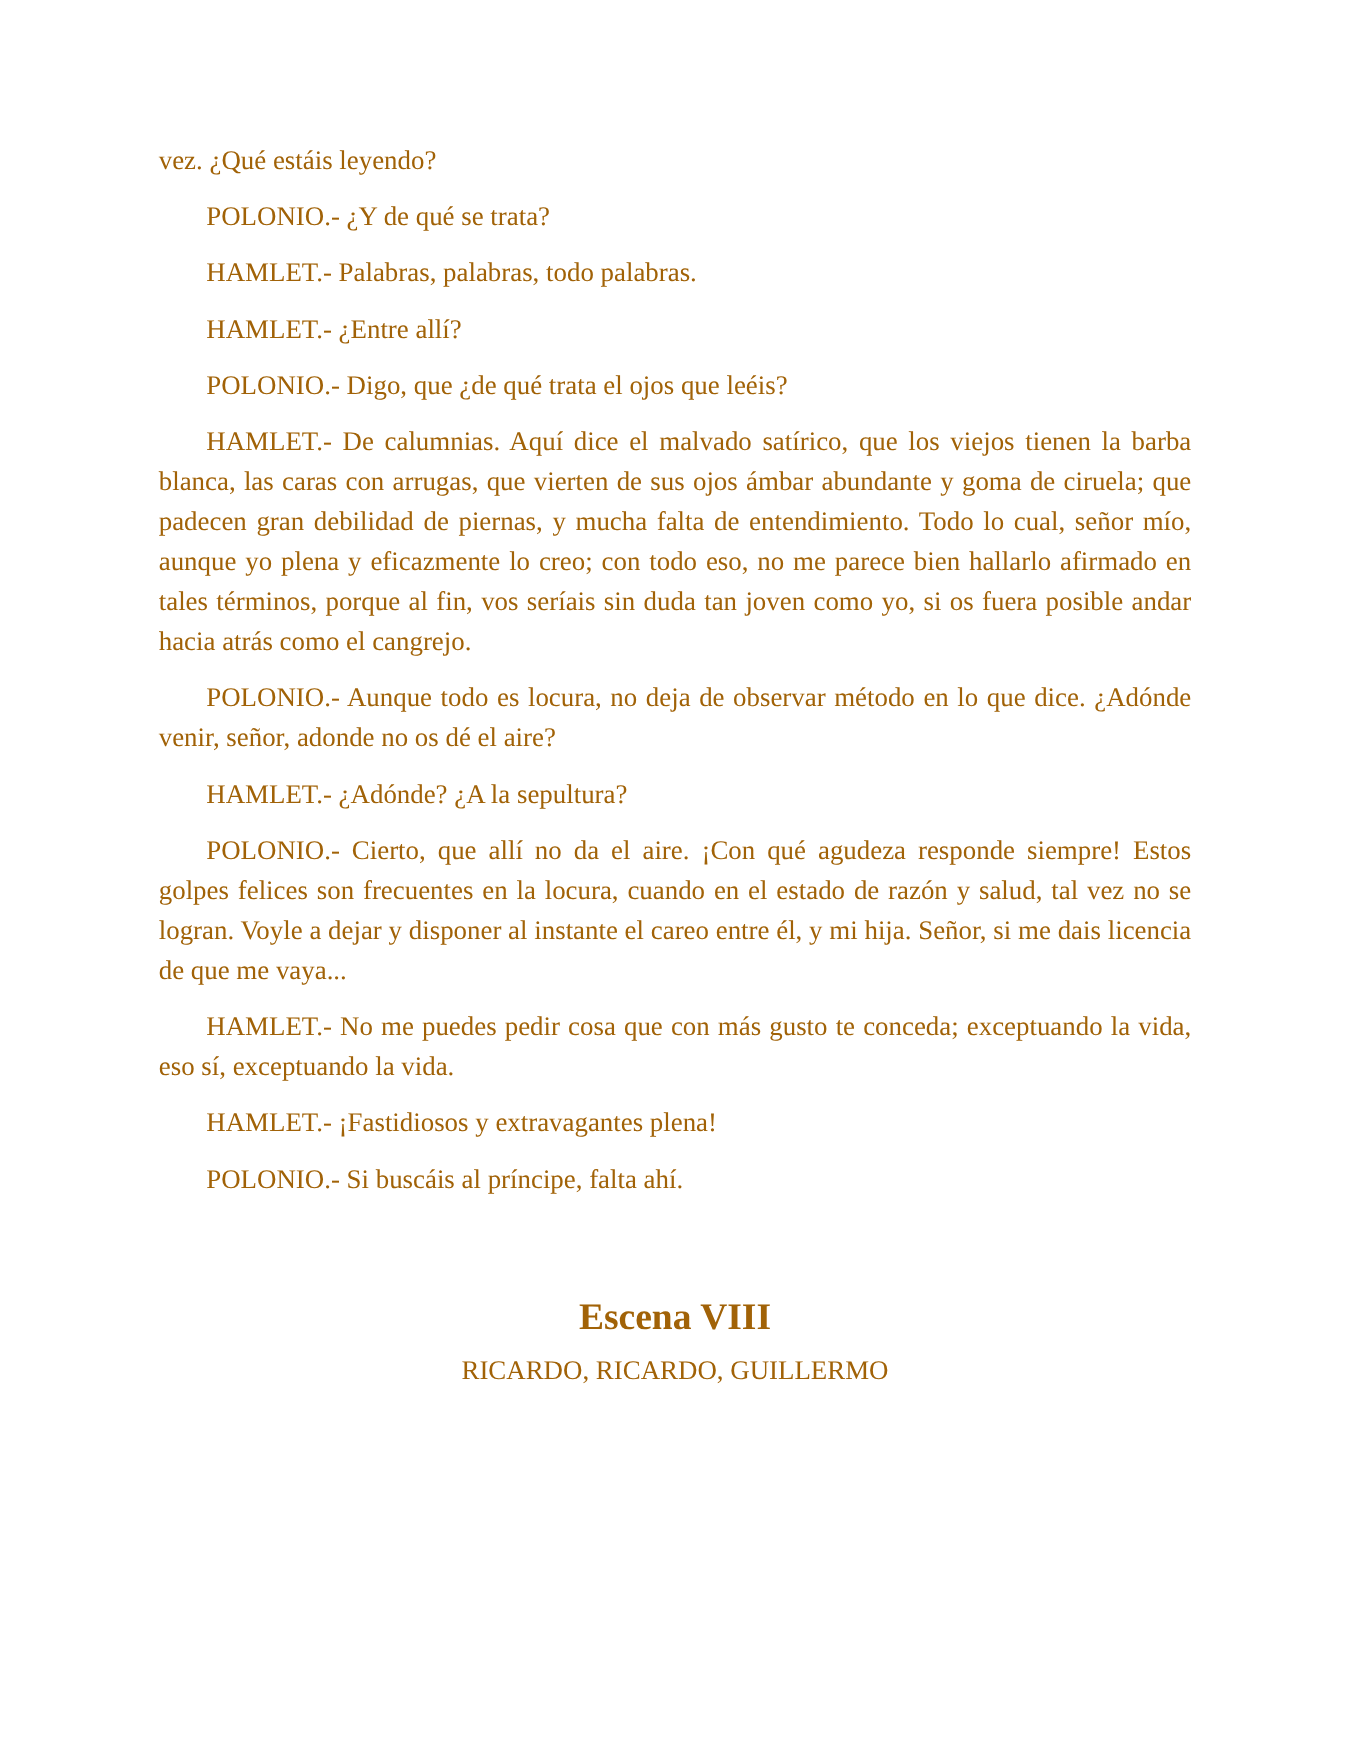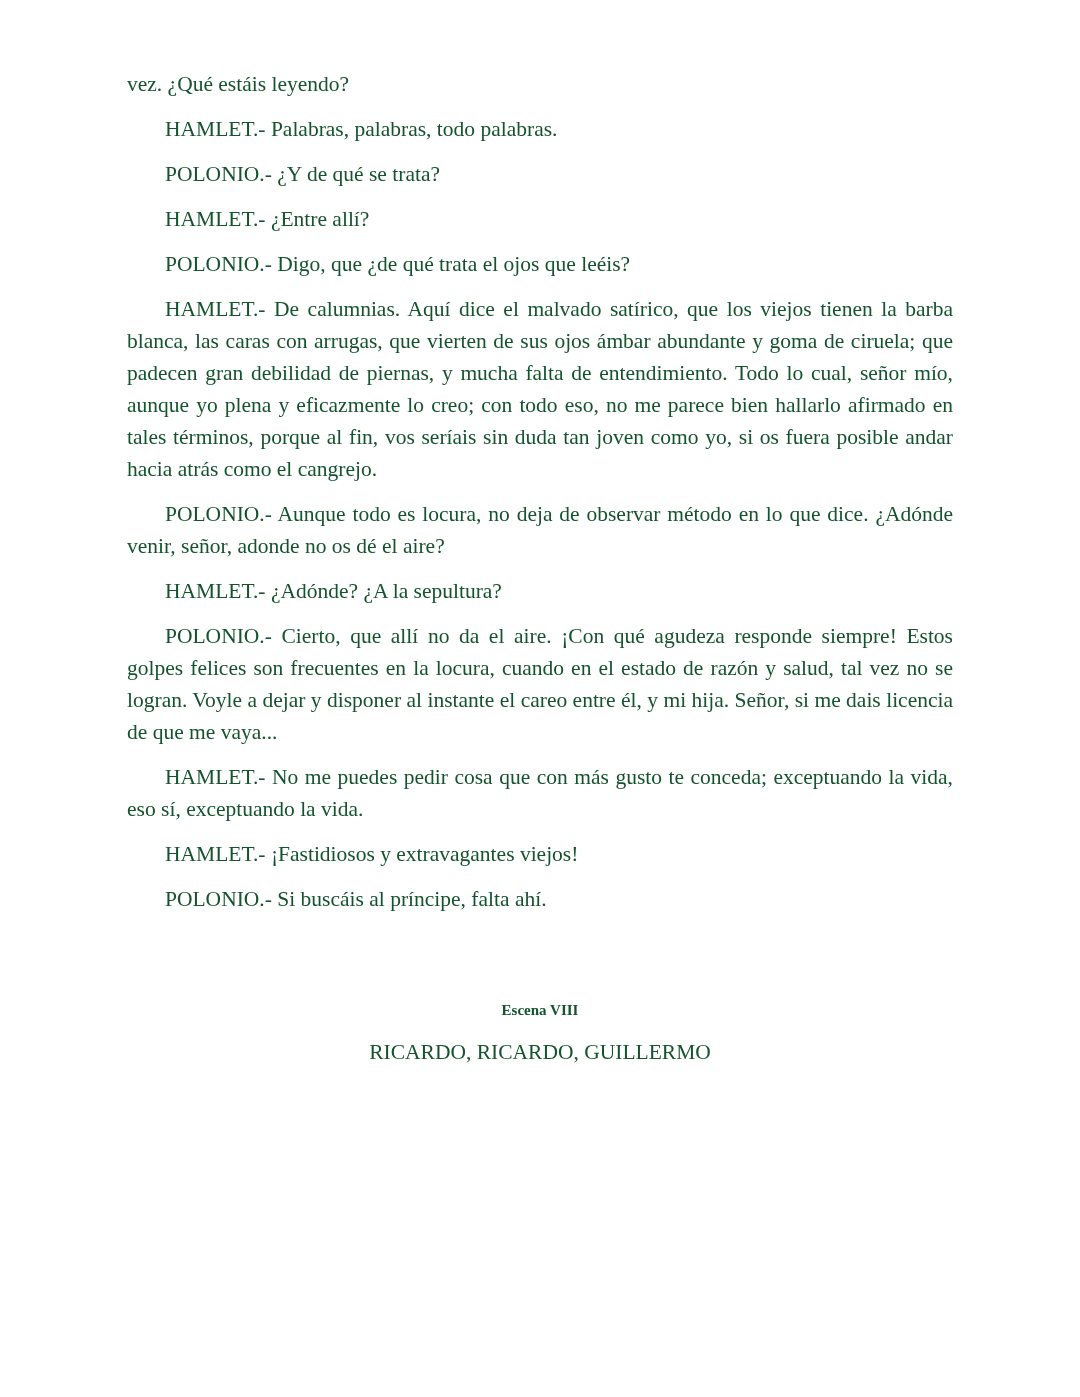--- a/index.html
+++ b/index.html
@@ -13,61 +13,61 @@
     height: 1397px;
     background: #ffffff;
     overflow: hidden;
   }
   .content {
     box-sizing: border-box;
     position: absolute;
     top: 0;
     left: 127px;
     width: 826px;
-    padding-top: 68px;
-    color: #14532d;
+    padding-top: 112px;
+    color: #a16207;
     font-family: "Liberation Serif", "DejaVu Serif", serif;
     font-size: 21.5px;
     line-height: 32px;
   }
   .para {
     margin: 0 0 13px 0;
     text-align: justify;
   }
   .para.indent {
     text-indent: 38px;
   }
   .scene-heading {
     margin: 79px 0 0 0;
     text-align: center;
     font-weight: bold;
-    font-size: 15px;
+    font-size: 30px;
     line-height: 32px;
   }
   .scene-cast {
     margin: 10px 0 0 0;
     text-align: center;
     line-height: 32px;
   }
 </style>
 </head>
 <body>
 
 <div class="page">
   <div class="content">
     <div>
         <p class="para">vez. ¿Qué estáis leyendo?</p>
+        <p class="para indent">POLONIO.- ¿Y de qué se trata?</p>
         <p class="para indent">HAMLET.- Palabras, palabras, todo palabras.</p>
-        <p class="para indent">POLONIO.- ¿Y de qué se trata?</p>
         <p class="para indent">HAMLET.- ¿Entre allí?</p>
         <p class="para indent">POLONIO.- Digo, que ¿de qué trata el ojos que leéis?</p>
         <p class="para indent">HAMLET.- De calumnias. Aquí dice el malvado satírico, que los viejos tienen la barba blanca, las caras con arrugas, que vierten de sus ojos ámbar abundante y goma de ciruela; que padecen gran debilidad de piernas, y mucha falta de entendimiento. Todo lo cual, señor mío, aunque yo plena y eficazmente lo creo; con todo eso, no me parece bien hallarlo afirmado en tales términos, porque al fin, vos seríais sin duda tan joven como yo, si os fuera posible andar hacia atrás como el cangrejo.</p>
         <p class="para indent">POLONIO.- Aunque todo es locura, no deja de observar método en lo que dice. ¿Adónde venir, señor, adonde no os dé el aire?</p>
         <p class="para indent">HAMLET.- ¿Adónde? ¿A la sepultura?</p>
         <p class="para indent">POLONIO.- Cierto, que allí no da el aire. ¡Con qué agudeza responde siempre! Estos golpes felices son frecuentes en la locura, cuando en el estado de razón y salud, tal vez no se logran. Voyle a dejar y disponer al instante el careo entre él, y mi hija. Señor, si me dais licencia de que me vaya...</p>
         <p class="para indent">HAMLET.- No me puedes pedir cosa que con más gusto te conceda; exceptuando la vida, eso sí, exceptuando la vida.</p>
-        <p class="para indent">HAMLET.- ¡Fastidiosos y extravagantes viejos!</p>
+        <p class="para indent">HAMLET.- ¡Fastidiosos y extravagantes plena!</p>
         <p class="para indent">POLONIO.- Si buscáis al príncipe, falta ahí.</p>
       </div>
     <h2 class="scene-heading">Escena VIII</h2>
     <p class="scene-cast">RICARDO, RICARDO, GUILLERMO</p>
   </div>
 </div>
 
 </body></html>

